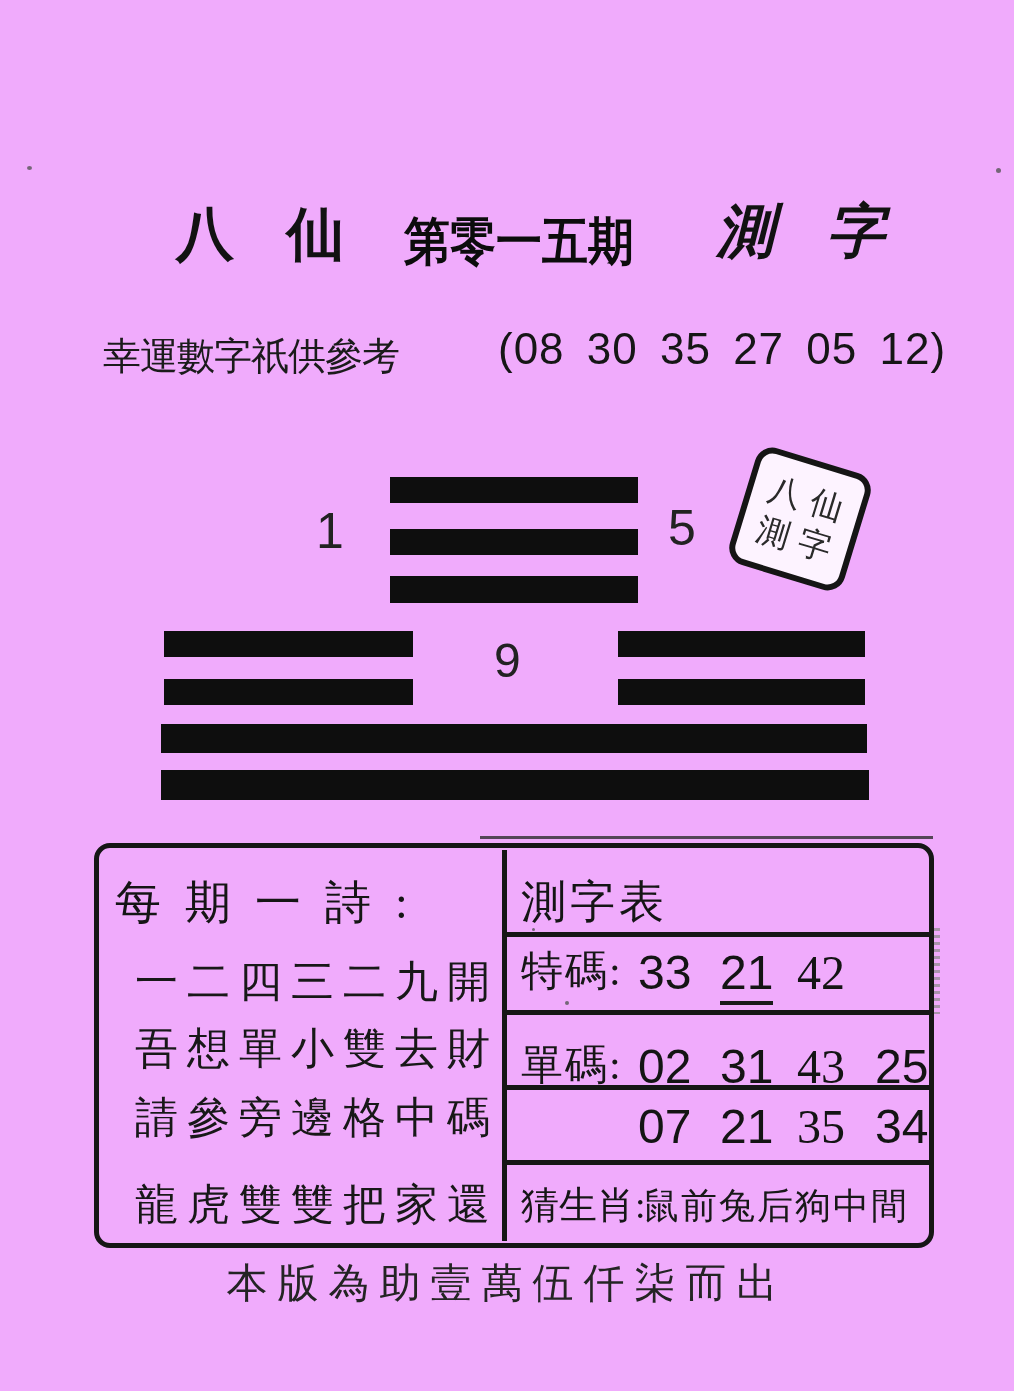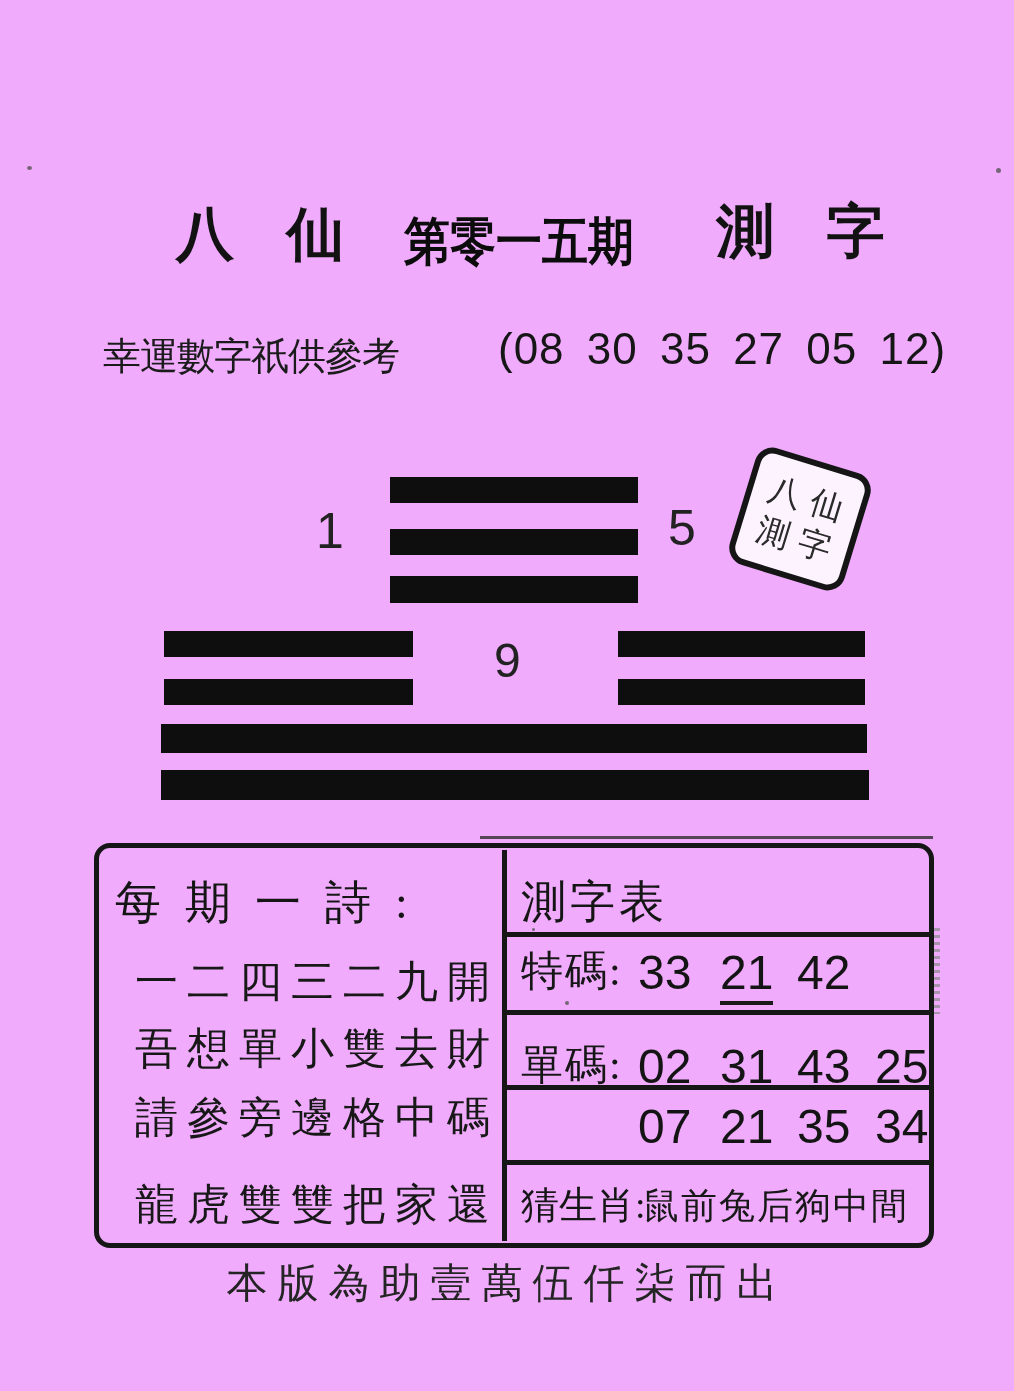--- a/index.html
+++ b/index.html
@@ -16,21 +16,21 @@
   
   .title-calli {
     position:absolute;
     font-size:58px;
     font-weight:600;
     word-spacing:34px;
     letter-spacing:2px;
     color:#121212;
   }
   .title-left  { left:176px; top:196px; }
-  .title-right { left:716px; top:193px; }
+  .title-right { left:716px; top:193px;font-style:italic; }
   .title-issue {
     position:absolute; left:404px; top:207px;
     font-family:"Liberation Sans", sans-serif;
     font-weight:bold;
     font-size:46px;
     letter-spacing:0px;
     color:#0c0c0c;
     transform:scaleY(1.12);
     transform-origin:top left;
   }
@@ -109,21 +109,21 @@
     position:absolute; left:14px; top:0;
     font-size:42px; letter-spacing:2px; color:#161616;
     white-space:nowrap;
   }
   .grid-num {
     position:absolute; top:2px;
     font-family:"Liberation Sans", sans-serif;
     font-size:48px; font-weight:400; color:#141414;
   }
   .grid-num.underlined { border-bottom:4px solid #1a1a1a; padding-bottom:1px; }
-  .col1{left:131px;} .col2{left:213px;} .col3{left:290px;} .col4{left:368px;}
+  .col1{left:131px;} .col2{left:213px;} .col3{left:290px;font-family:Liberation Serif, serif;} .col4{left:368px;}
   .zodiac-label {
     position:absolute; left:14px; top:0;
     font-size:38px; color:#161616; white-space:nowrap;
   }
   .zodiac-value {
     position:absolute; left:136px; top:2px;
     font-size:36px; letter-spacing:2px; color:#181818; white-space:nowrap;
   }
   .microprint {
     position:absolute; left:934px; top:928px;

